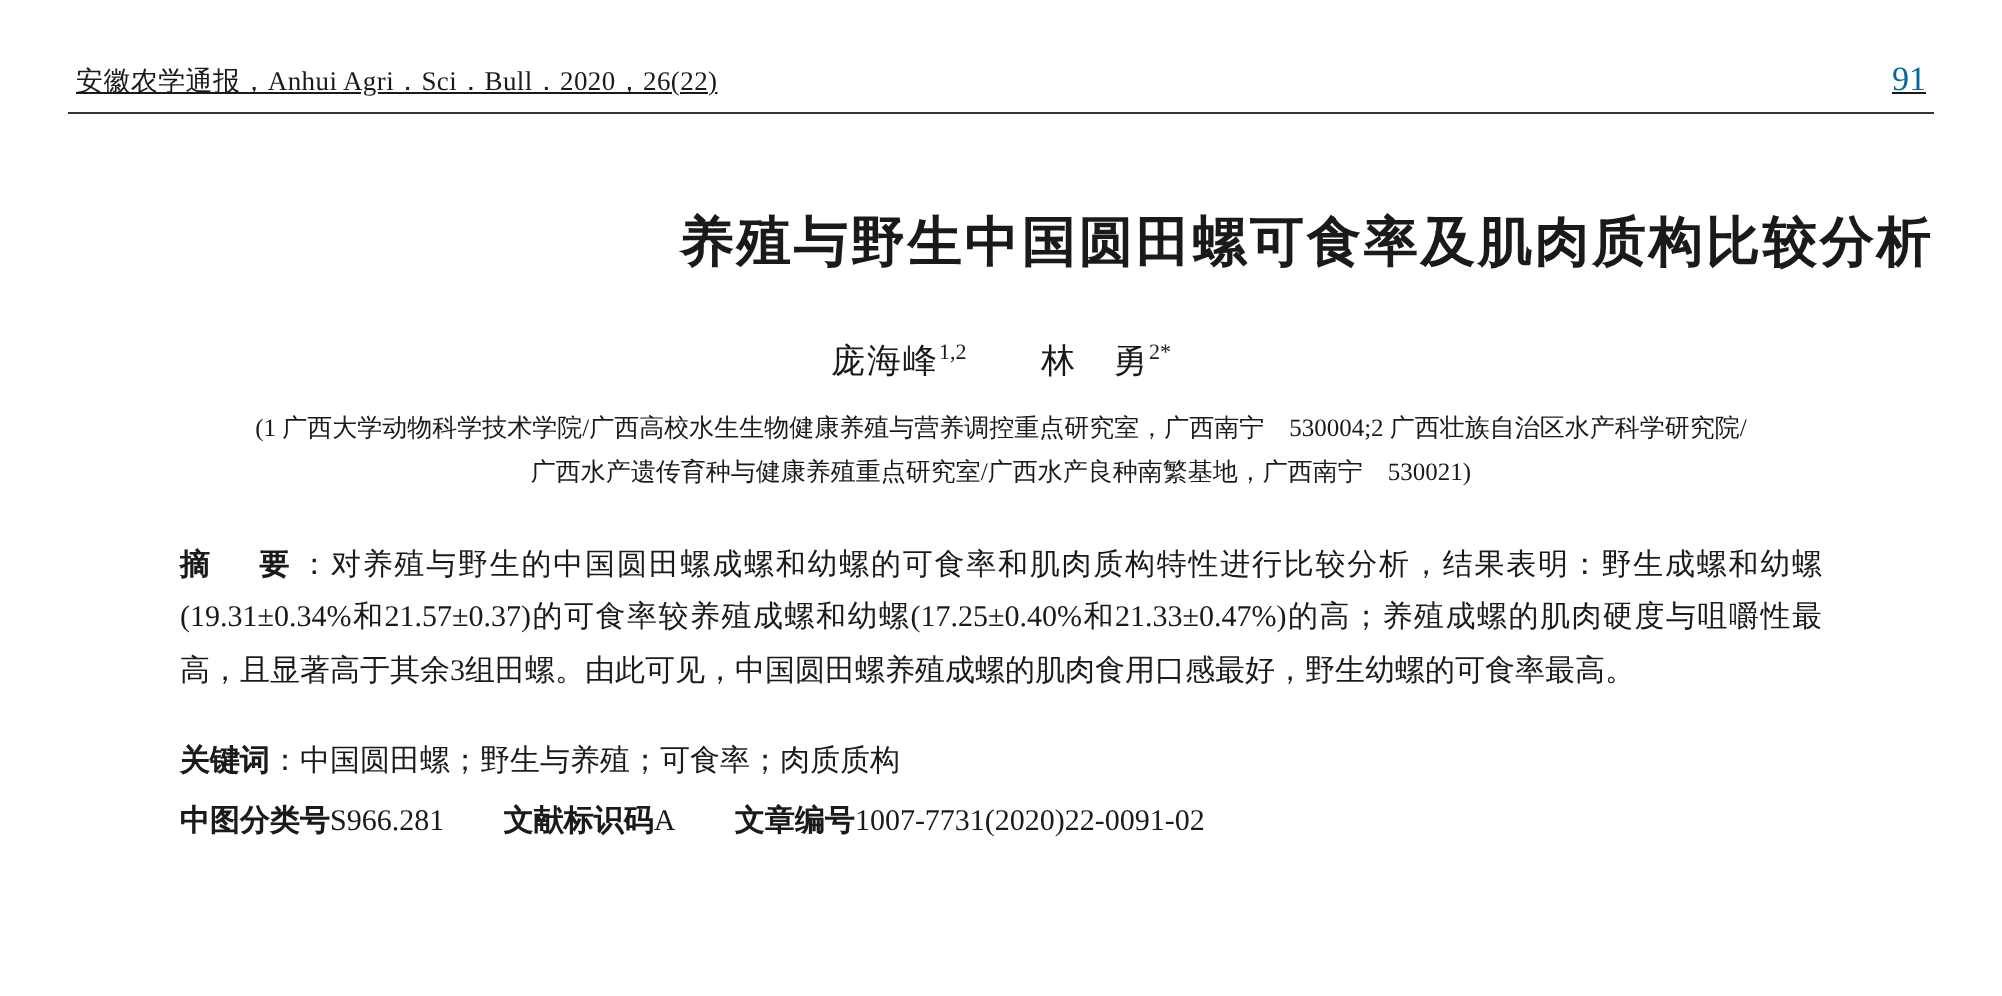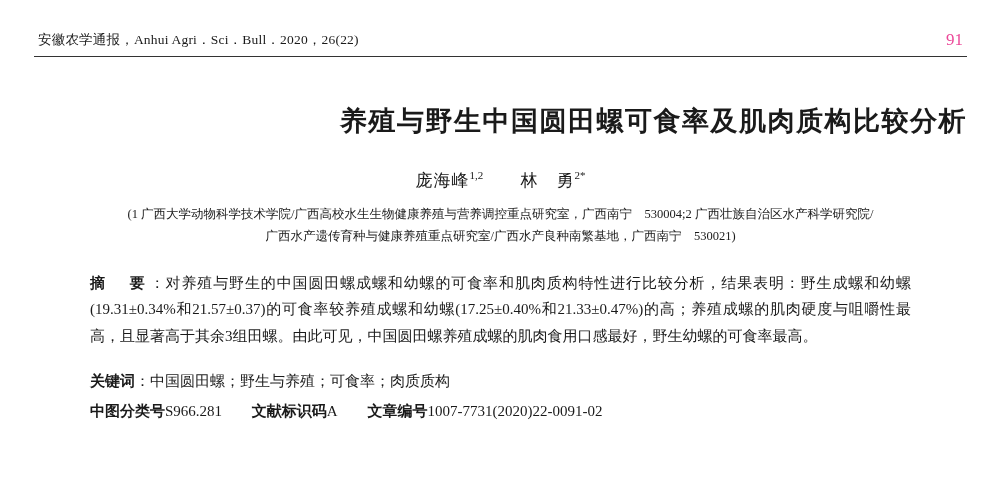--- a/index.html
+++ b/index.html
@@ -17,33 +17,34 @@
   .page {
     position: relative;
     width: 1001px;
     height: 498px;
     box-sizing: border-box;
     padding: 30px 34px 0 34px;
   }
   
   .runhead {
     display: flex;
-    align-items: center;
+    align-items: flex-end;
     justify-content: space-between;
     padding: 0 4px 6px 4px;
+    text-decoration: underline;
   }
   .runhead-left {
     font-size: 13.5px;
     letter-spacing: 0.2px;
     color: #1a1a1a;
     white-space: nowrap;
   }
   .runhead-right {
     font-size: 17px;
-    color: #ec4899;
+    color: #0369a1;
   }
   .rule {
     border: 0;
     border-top: 1.2px solid #333;
     margin: 0 0 0 0;
   }
   
   .title {
     text-align: right;
     font-size: 27px;

